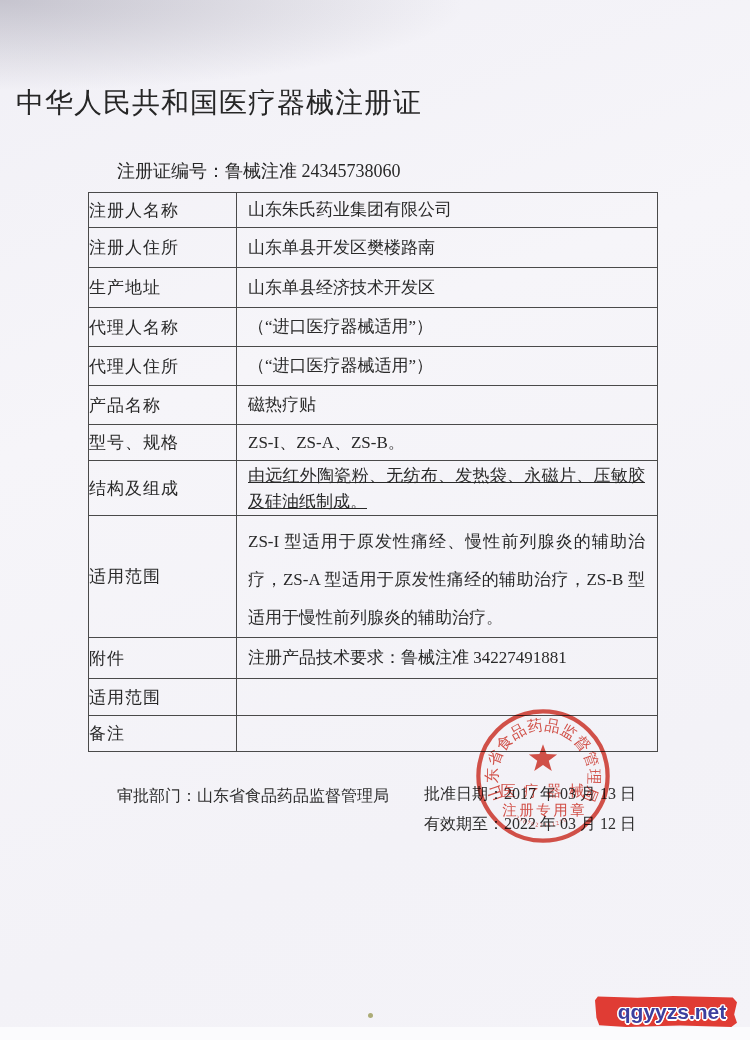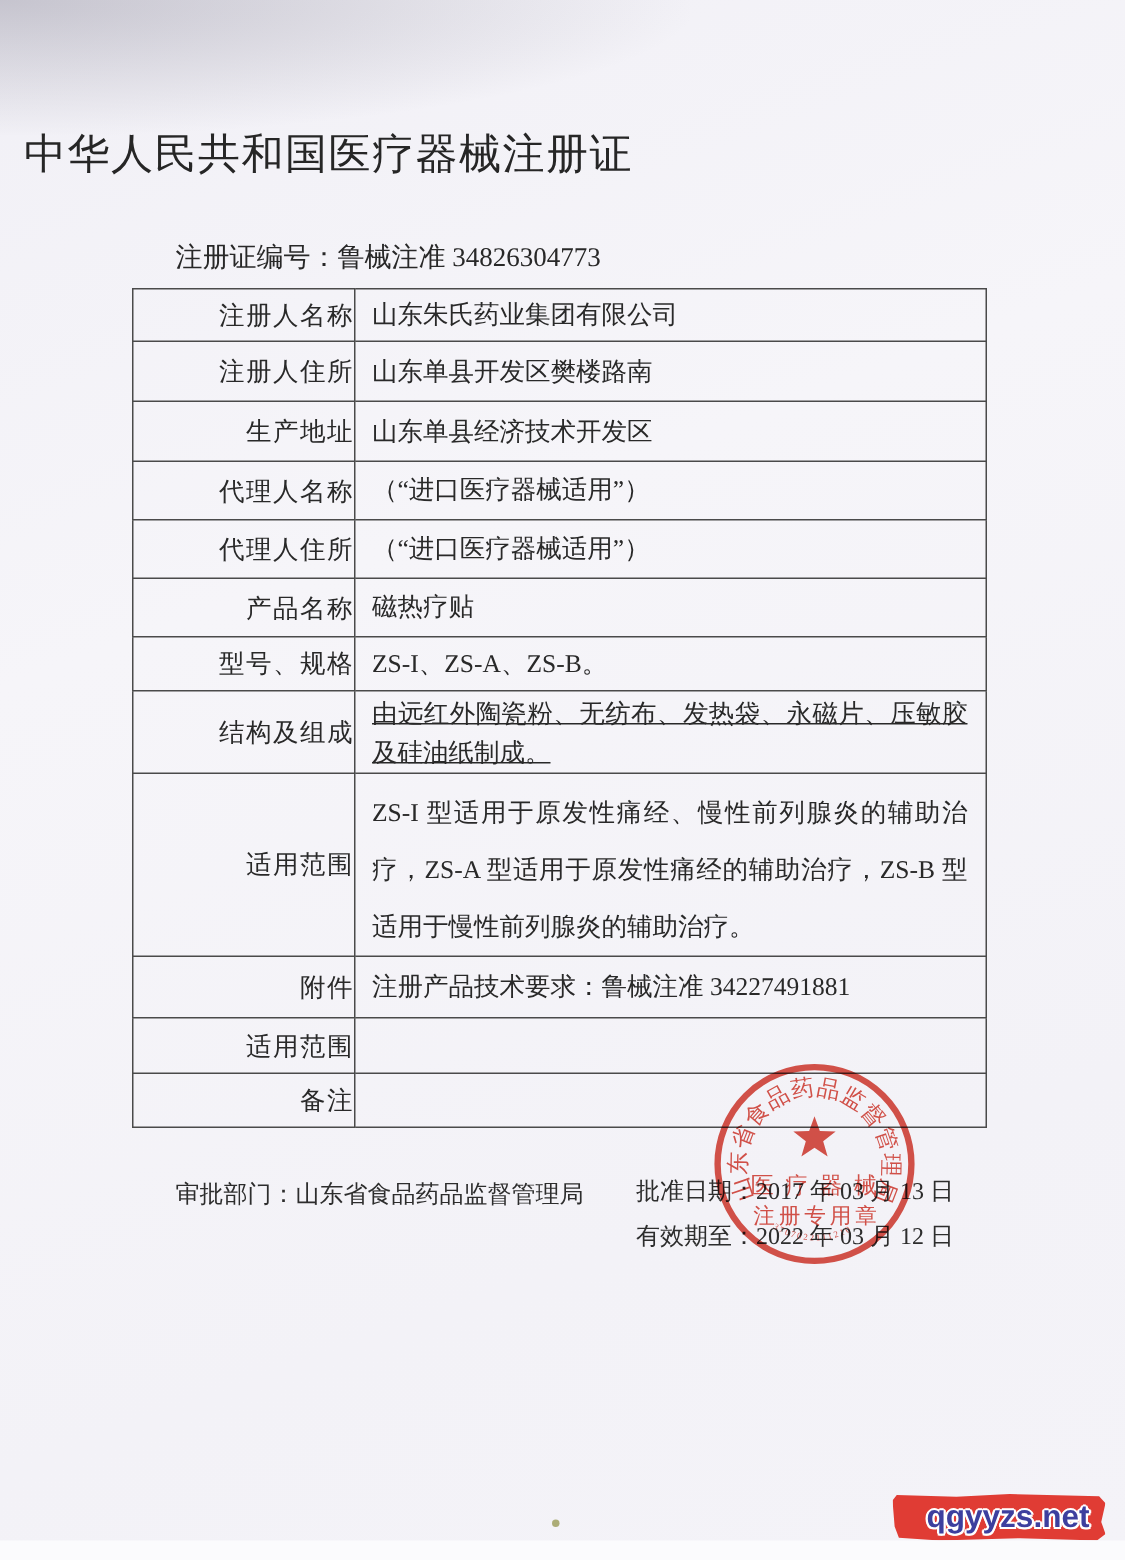--- a/index.html
+++ b/index.html
@@ -25,21 +25,21 @@
   }
   .cert-no {
     position:absolute; left:117px; top:159px; font-size:18px; color:#282828; white-space:nowrap;
   }
 
   table.cert-table {
     position:absolute; left:88px; top:192px; width:570px;
     border-collapse:collapse; table-layout:fixed; font-size:17px; color:#292929;
   }
   .cert-table td { border:1px solid #4a4a4a; vertical-align:middle; }
-  .cert-table td.lbl { width:148px; text-align:right; letter-spacing:1px; }
+  .cert-table td.lbl { width:148px; text-align:left; letter-spacing:1px; }
   .cert-table td.val { padding-left:11px; padding-right:12px; line-height:22px; }
 
   .cert-table tr:nth-child(1) td { height:35px; }
   .cert-table tr:nth-child(2) td { height:40px; }
   .cert-table tr:nth-child(3) td { height:40px; }
   .cert-table tr:nth-child(4) td { height:39px; }
   .cert-table tr:nth-child(5) td { height:39px; }
   .cert-table tr:nth-child(6) td { height:39px; }
   .cert-table tr:nth-child(7) td { height:36px;margin-left:20px; }
   .cert-table tr:nth-child(8) td { height:52px; }
@@ -87,21 +87,21 @@
 </style>
 </head>
 <body>
 
 <div class="page">
 
   <div class="corner-shade"></div>
 
   <h1 class="title">中华人民共和国医疗器械注册证</h1>
 
-  <div class="cert-no"><span>注册证编号：</span><span>鲁械注准 34826304773</span></div>
+  <div class="cert-no"><span>注册证编号：</span><span>鲁械注准 24345738060</span></div>
 
   <table class="cert-table">
     <tbody>
       <tr>
         <td class="lbl">注册人名称</td>
         <td class="val">山东朱氏药业集团有限公司</td>
       </tr>
       <tr>
         <td class="lbl">注册人住所</td>
         <td class="val">山东单县开发区樊楼路南</td>

